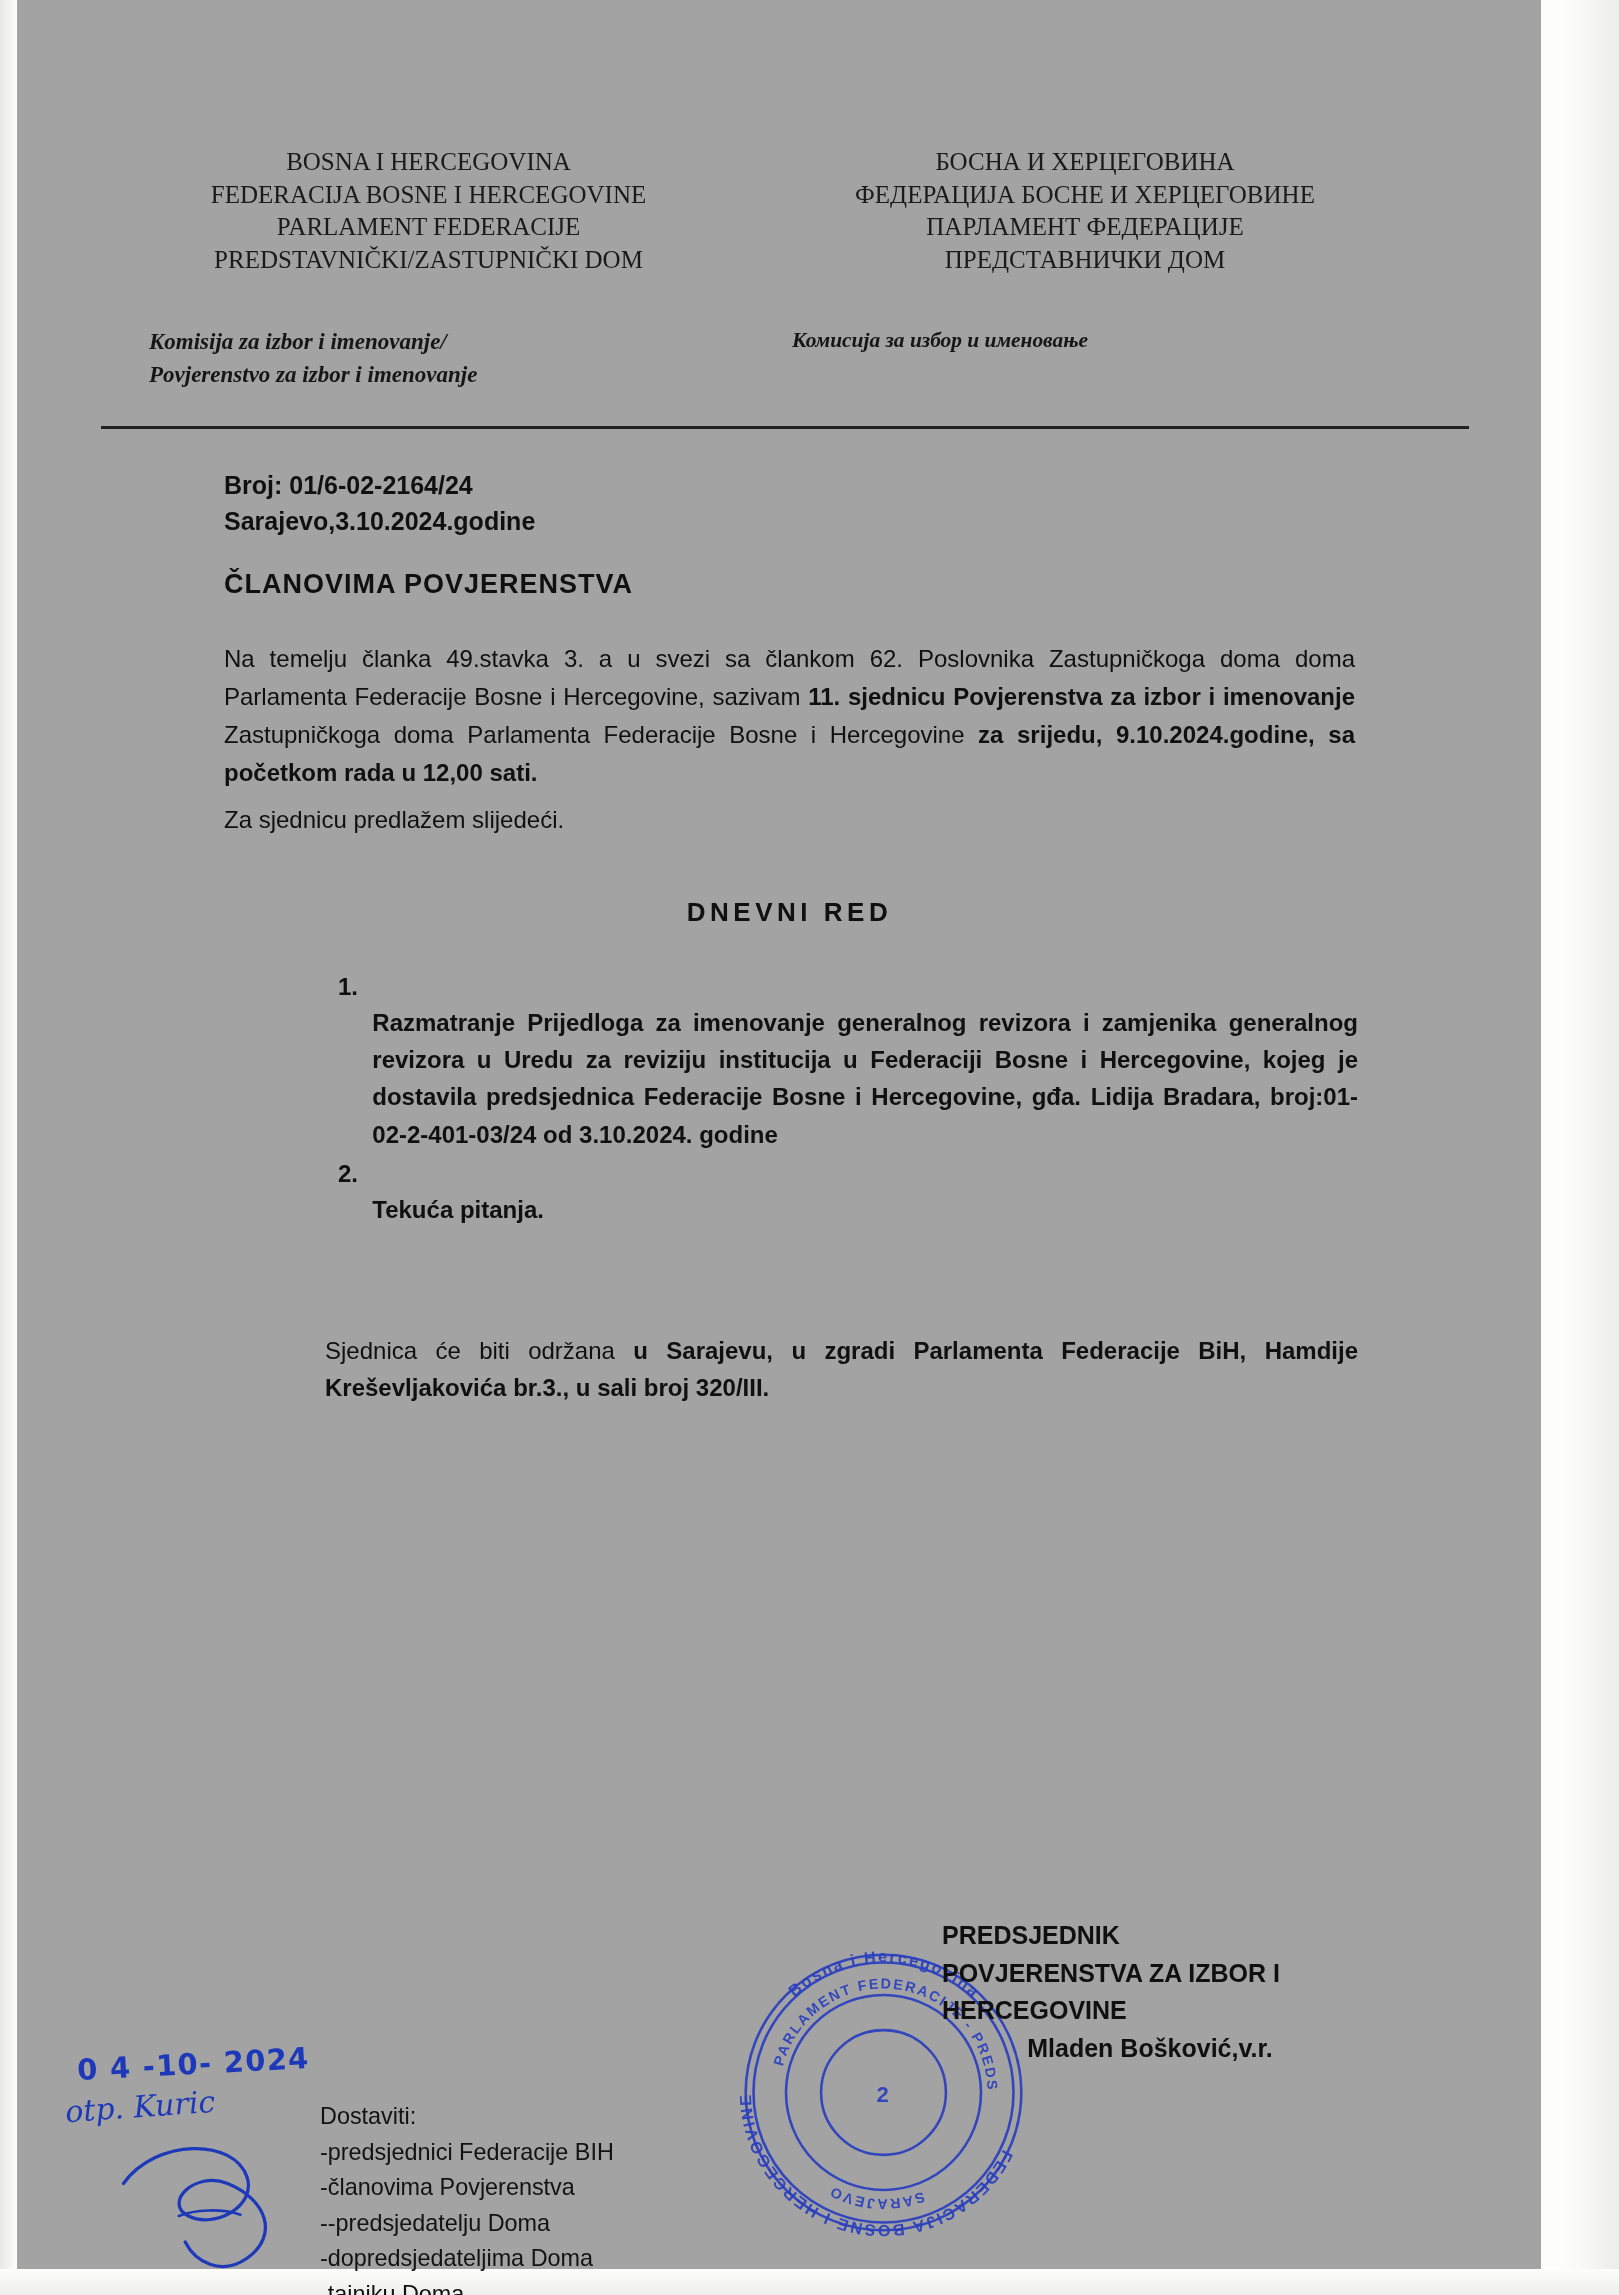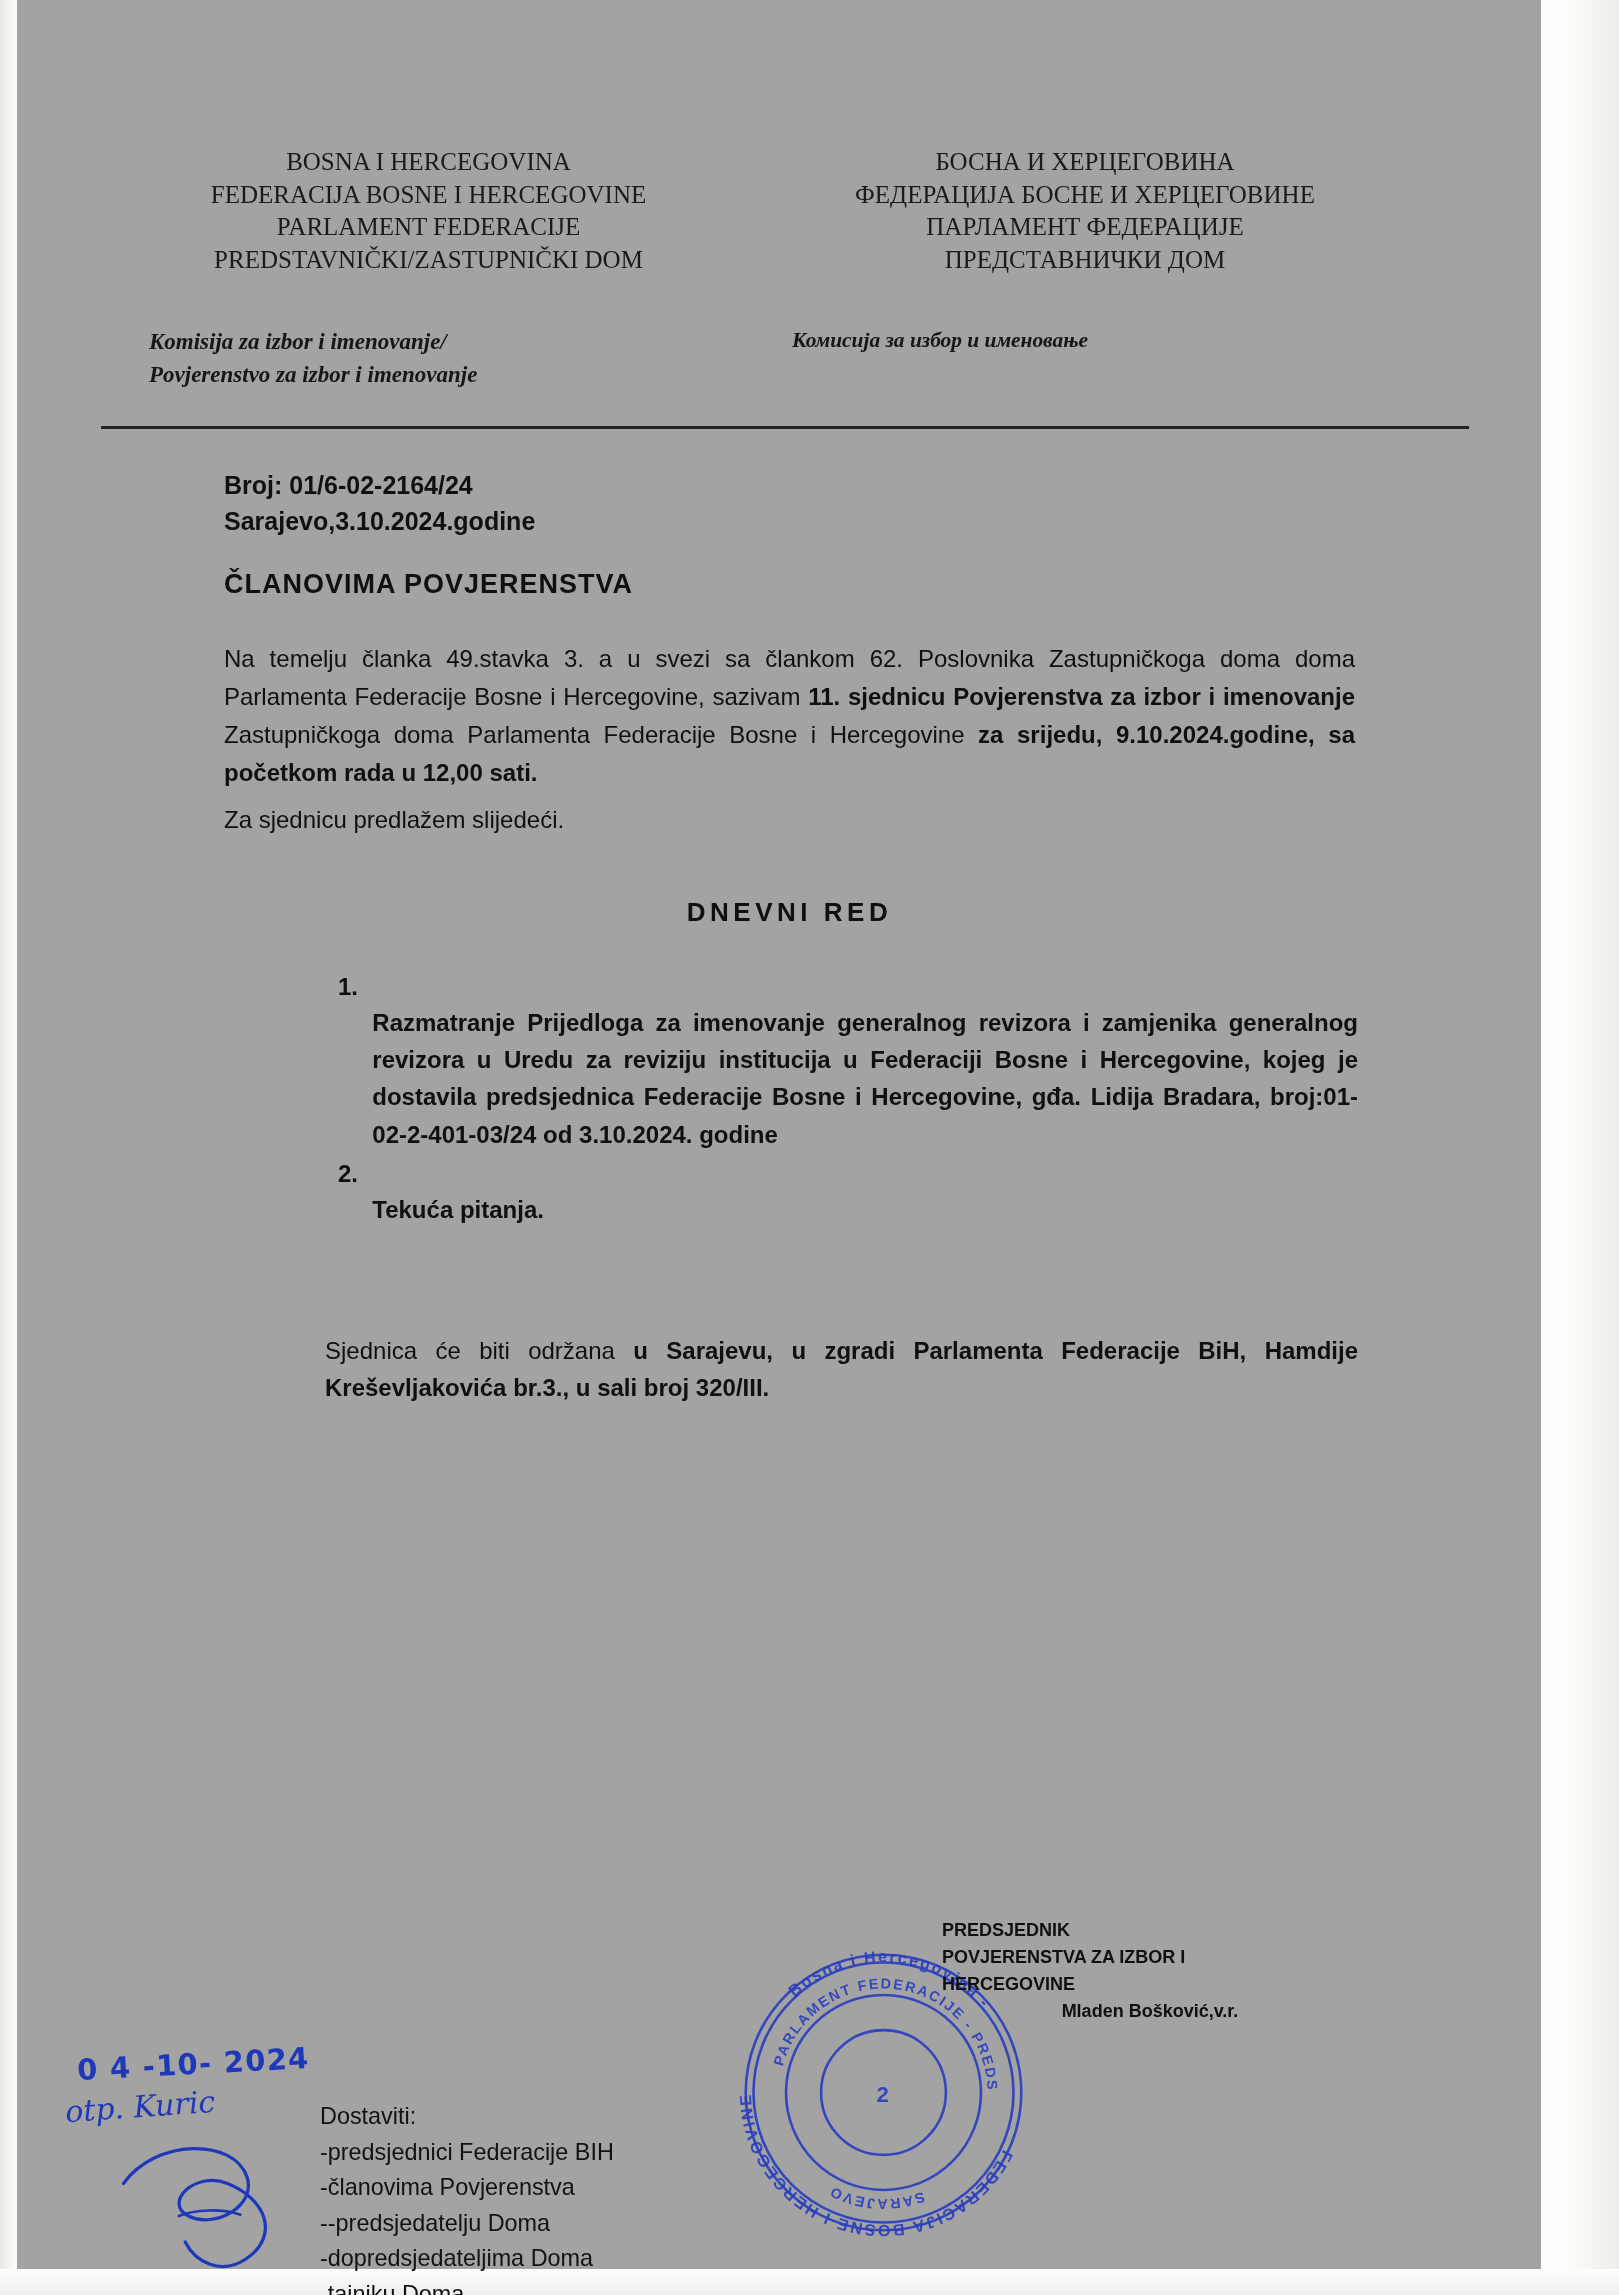--- a/index.html
+++ b/index.html
@@ -200,21 +200,21 @@
   .venue b { font-weight: bold; }
 
   
   .signature {
     position: absolute;
     left: 942px;
     top: 1462px;
     width: 494px;
     text-align: left;
     font-weight: bold;
-    font-size: 18px;
+    font-size: 25px;
     line-height: 1.5;
   }
   .signature .line-center {
     text-align: center;
     width: 416px;
   }
 
   
   .stamp {
     position: absolute;

